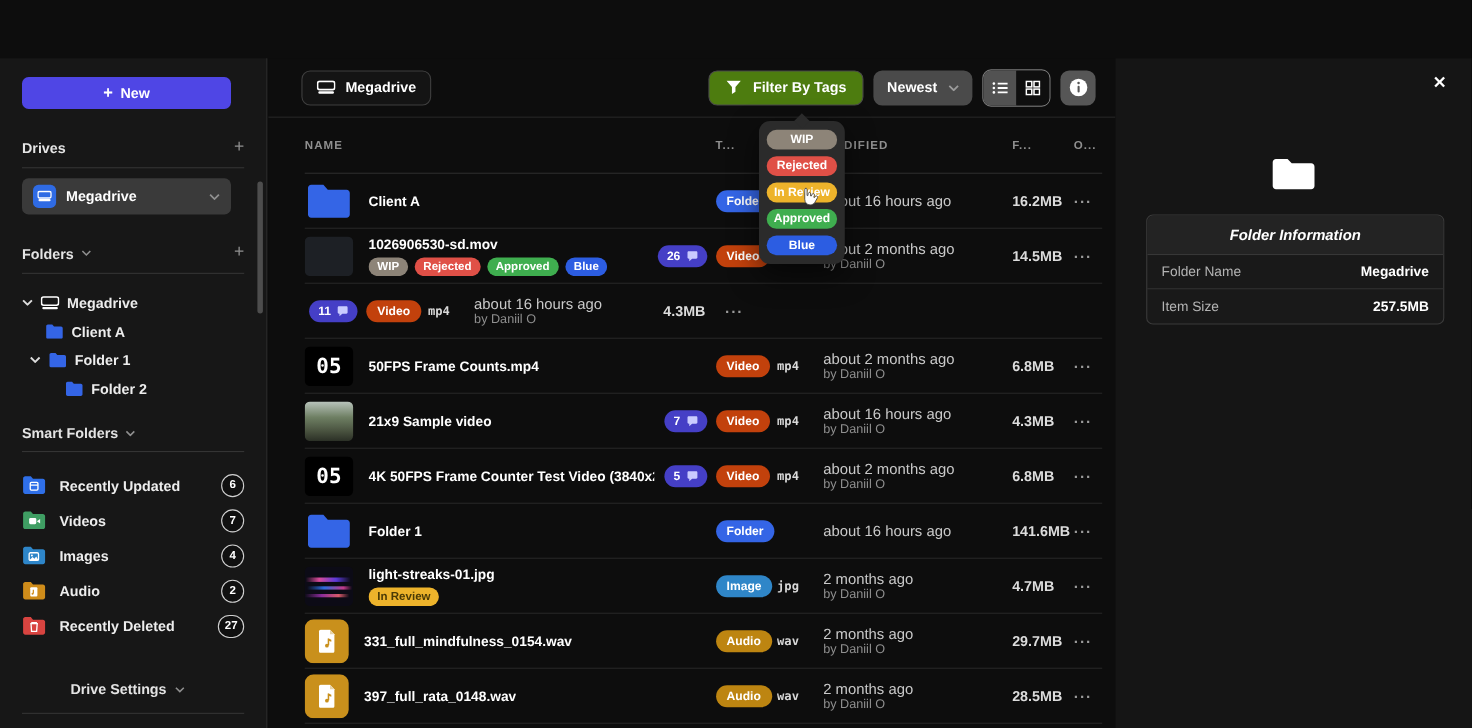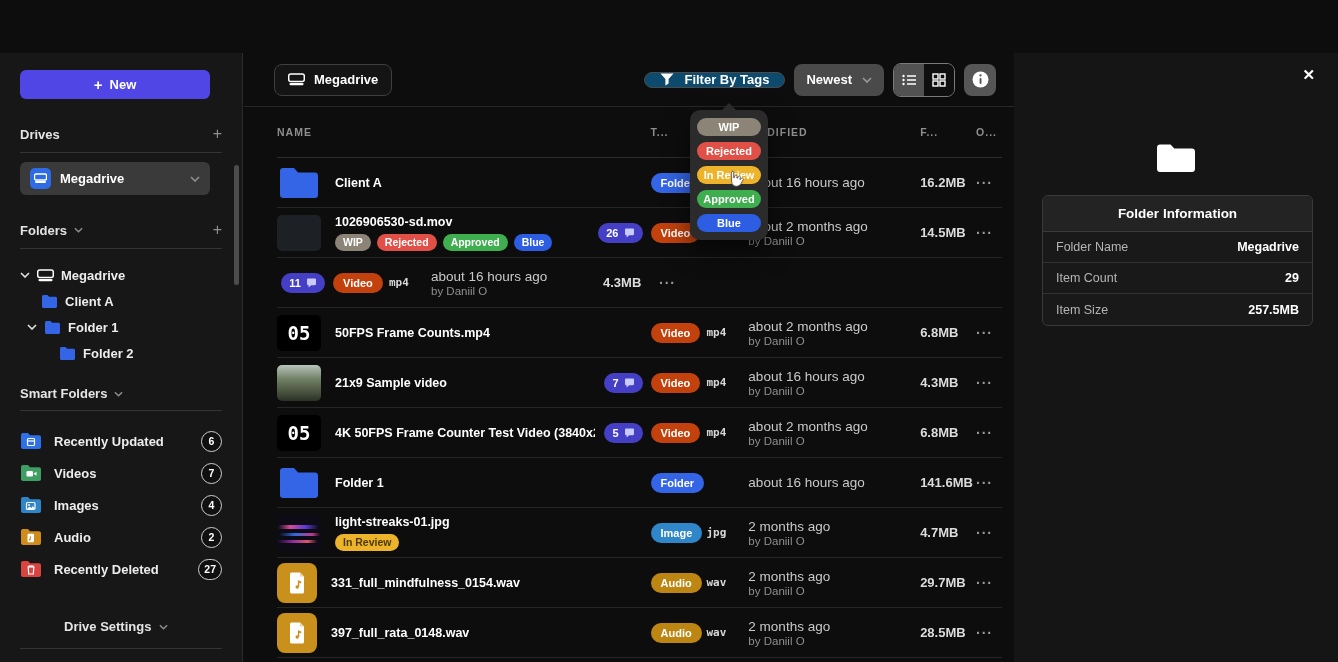--- a/index.html
+++ b/index.html
@@ -43,21 +43,21 @@
   .smart-row .lbl { font-size:13px; font-weight:bold; color:#ededed; }
   .cnt { margin-left:auto; min-width:21px; height:21px; border:1.5px solid #cfcfcf; border-radius:11px; background:#101010; color:#fff; font-size:10.5px; font-weight:bold; display:flex; align-items:center; justify-content:center; padding:0 5px; }
   .sb-scrollbar { position:absolute; right:3px; top:112px; width:5px; height:120px; background:#4d4d4d; border-radius:3px; cursor:pointer; }
   .drive-settings { display:flex; align-items:center; gap:8px; margin-top:34px; font-size:13px; font-weight:bold; color:#e4e4e4; cursor:pointer;padding-left:44px; }
 
   
   .main { position:absolute; top:53px; left:244px; width:770px; bottom:0; background:#0d0d0d; }
   .main-head { height:54px; display:flex; align-items:center; border-bottom:1px solid #272727; }
   .crumb { margin-left:30px; height:32px; border:1px solid #3f3f3f; border-radius:8px; background:#141414; display:flex; align-items:center; gap:9px; padding:0 13px; font-size:13px; font-weight:bold; color:#fff; cursor:pointer; }
   .head-right { margin-left:auto; margin-right:18px; display:flex; align-items:center; gap:9px; }
-  .btn-filter { height:16px; border:1px solid #4a4a4a; border-radius:8px; background:#0c4a6e; color:#fff; font-size:13px; font-weight:bold; display:flex; align-items:center; gap:10px; padding:0 15px; cursor:pointer; font-family:inherit; }
+  .btn-filter { height:32px; border:1px solid #4a4a4a; border-radius:8px; background:#4d7c0f; color:#fff; font-size:13px; font-weight:bold; display:flex; align-items:center; gap:10px; padding:0 15px; cursor:pointer; font-family:inherit; }
   .btn-sort { height:32px; border:none; border-radius:8px; background:#4a4a4a; color:#fff; font-size:13px; font-weight:bold; display:flex; align-items:center; gap:10px; padding:0 12px; cursor:pointer; font-family:inherit; }
   .seg { height:34px; border:1px solid #7a7a7a; border-radius:8px; display:flex; overflow:hidden; }
   .seg .sg { width:30px; height:100%; display:flex; align-items:center; justify-content:center; cursor:pointer; background:#0f0f0f; }
   .seg .sg.on { background:#525252; }
   .btn-info { width:32px; height:32px; border:none; border-radius:8px; background:#565656; display:flex; align-items:center; justify-content:center; cursor:pointer; }
 
   
   .table { margin:0 12px 0 33px; }
   .thead { display:flex; align-items:center; height:51px; font-size:10.5px; font-weight:bold; letter-spacing:1px; color:#8f8f8f; border-bottom:1px solid #2c2c2c; }
   .trow { display:flex; align-items:center; height:50px; border-bottom:1px solid #262626; cursor:pointer; }
@@ -107,21 +107,21 @@
   .dropdown::before { content:""; position:absolute; top:-5px; left:34px; width:10px; height:10px; background:#2b2b2b; transform:rotate(45deg); }
   .dd-pill { height:18px; border-radius:9px; margin-bottom:6px; display:flex; align-items:center; justify-content:center; font-size:11px; font-weight:bold; color:#fff; cursor:pointer; }
   .dd-pill:last-child { margin-bottom:0; }
   .cursor-hand { position:absolute; left:727px; top:170px; z-index:50; pointer-events:none; }
 
   
   .ipanel { position:absolute; top:53px; right:0; width:324px; bottom:0; background:#151515; }
   .ipanel .close { position:absolute; top:13px; right:23px; color:#fff; font-size:15px; font-weight:bold; cursor:pointer; }
   .big-folder { display:flex; justify-content:center; margin-top:90px; }
   .icard { margin:22px 25px 0 28px; border:1px solid #3a3a3a; border-radius:6px; background:#191919; }
-  .icard-head { height:36px; background:#232323; border-bottom:1px solid #3a3a3a; border-radius:6px 6px 0 0; display:flex; align-items:center; justify-content:center; font-size:13.5px; font-weight:bold; color:#fff; }
+  .icard-head { height:36px; background:#232323; border-bottom:1px solid #3a3a3a; border-radius:6px 6px 0 0; display:flex; align-items:center; justify-content:center; font-size:13.5px; font-weight:bold; color:#fff;font-style:italic; }
   .irow { height:31px; display:flex; align-items:center; padding:0 13px; border-bottom:1px solid #313131; }
   .irow:last-child { border-bottom:none; }
   .irow .k { font-size:12.5px; color:#b4b4b4; }
   .irow .v { margin-left:auto; font-size:12.5px; font-weight:bold; color:#fff; }
 </style>
 </head>
 <body>
 
 <div id="app">
 
@@ -577,23 +577,19 @@
           <path d="M1 4.5C1 2.8 2.4 1.5 4 1.5h10.5l3.8 4H36c1.7 0 3 1.3 3 3V26c0 1.7-1.3 3-3 3H4c-1.6 0-3-1.3-3-3z" fill="#fff"></path>
         </svg>
     </div>
     <div class="icard">
       <div class="icard-head">Folder Information</div>
       <div class="irow">
         <span class="k">Folder Name</span>
         <span class="v">Megadrive</span>
       </div>
       <div class="irow">
-        <span class="k">Item Count</span>
-        <span class="v">29</span>
-      </div>
-      <div class="irow">
         <span class="k">Item Size</span>
         <span class="v">257.5MB</span>
       </div>
     </div>
   </div>
 
 </div>
 
 </body></html>

